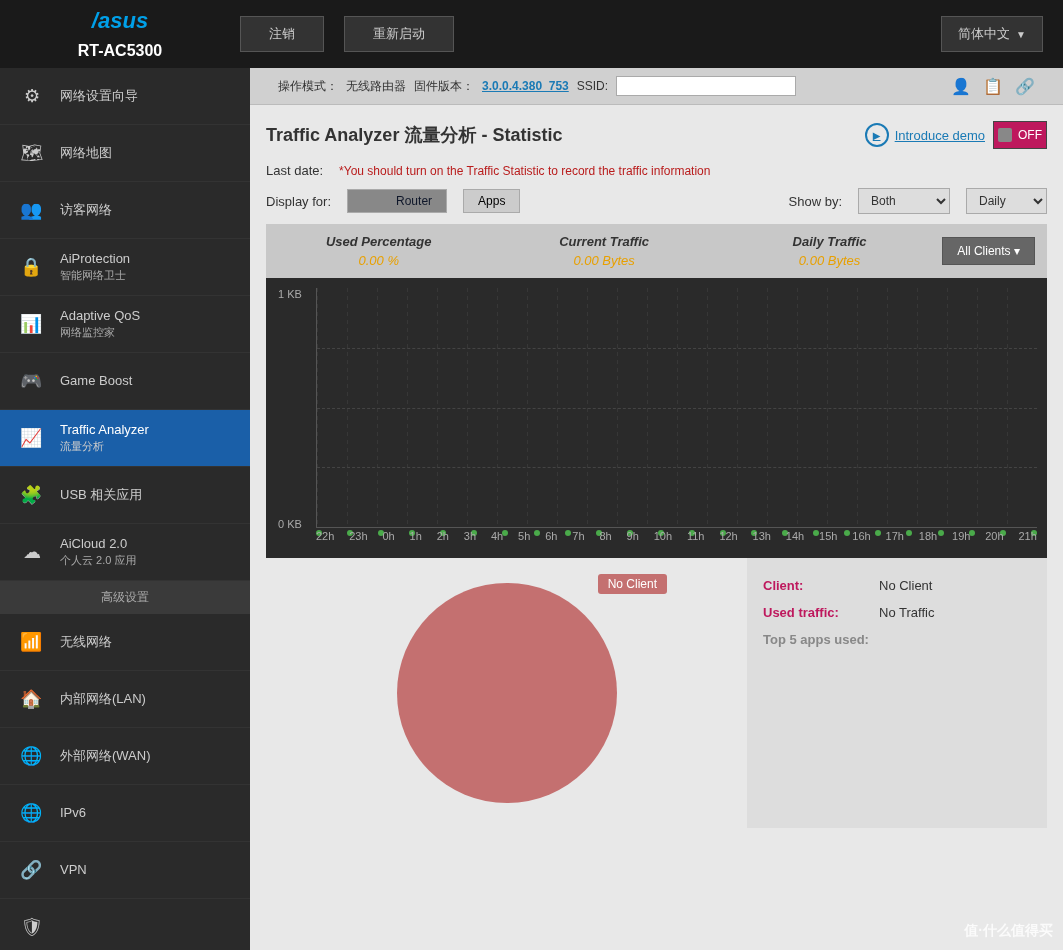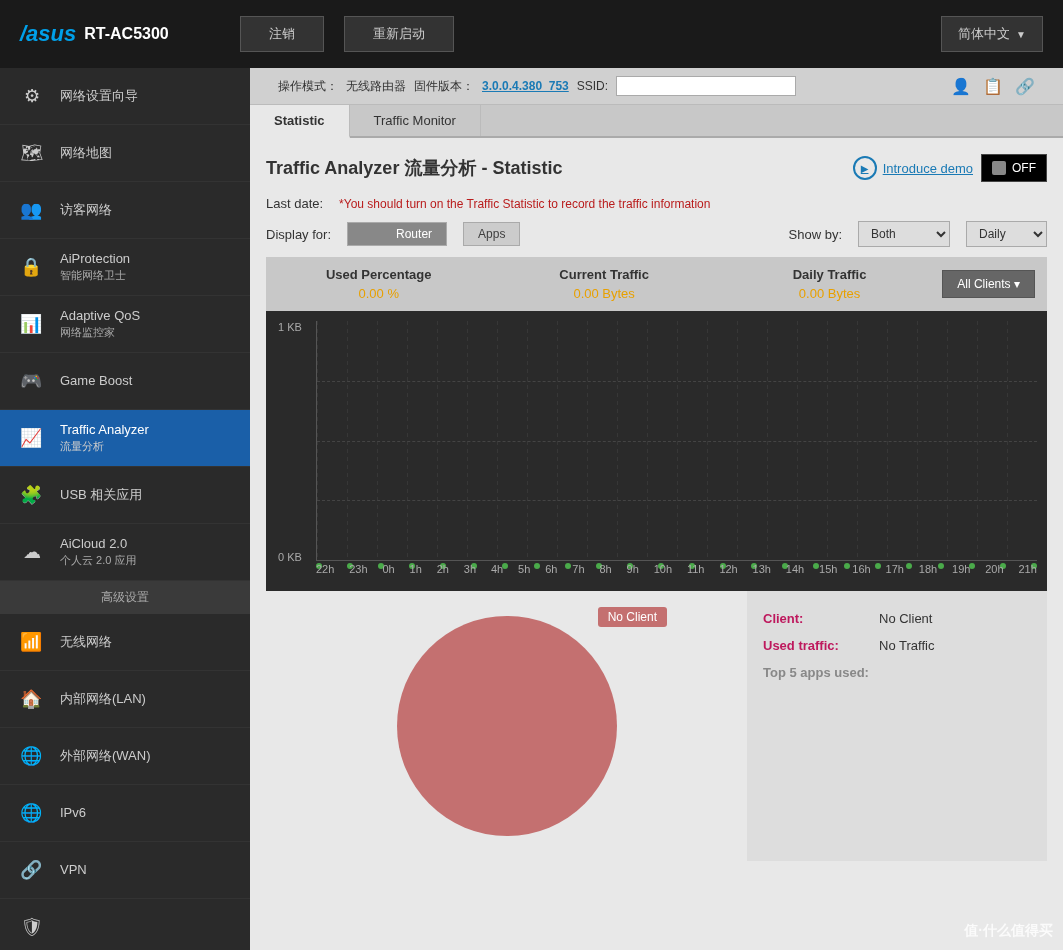--- a/index.html
+++ b/index.html
@@ -12,20 +12,21 @@
       display: flex;
       align-items: center;
       padding: 0 20px;
       gap: 20px;
     }
     #logo-area {
       display: flex;
       align-items: center;
       gap: 8px;
       min-width: 200px;
+      flex-direction: column;
     }
     #asus-logo {
       color: #00a0e9;
       font-size: 22px;
       font-weight: bold;
       font-style: italic;
     }
     #model-name {
       color: #fff;
       font-size: 16px;
@@ -180,24 +181,24 @@
     }
     .play-icon {
       width: 24px; height: 24px;
       border-radius: 50%;
       border: 2px solid #1a7ab5;
       display: flex; align-items: center; justify-content: center;
       font-size: 10px;
       color: #1a7ab5;
     }
     .toggle-switch {
-      background: #000000;
+      background: #be185d;
       color: #fff;
       border: 1px solid #444;
-      padding: 6px 10px;
+      padding: 6px 4px;
       font-size: 12px;
       display: flex;
       align-items: center;
       gap: 6px;
     }
     .toggle-dot {
       width: 14px; height: 14px;
       background: #888;
       border-radius: 2px;
     }
@@ -222,25 +223,25 @@
       color: #b91c1c;
       font-size: 12px;
       flex: 1;
     }
     .display-btn {
       background: #ccc;
       border: 1px solid #aaa;
       padding: 4px 14px;
       font-size: 12px;
       cursor: pointer;
-      color: #404040;
+      color: #000000;
     }
     .display-btn.active {
       background: #888;
-      color: #ffffff;
+      color: #0f172a;
       padding-left: 48px;
     }
     .show-by-label { margin-left: auto; }
     .select-dropdown {
       background: #ddd;
       border: 1px solid #aaa;
       padding: 4px 8px;
       font-size: 12px;
       color: #333;
       cursor: pointer;
@@ -250,20 +251,21 @@
     .stats-row {
       display: flex;
       align-items: center;
       background: #c8c8c8;
       padding: 10px 0;
       margin-bottom: 0;
     }
     .stat-item {
       flex: 1;
       text-align: center;
+      font-style: italic;
     }
     .stat-label {
       font-size: 13px;
       color: #333;
       font-weight: bold;
     }
     .stat-value {
       font-size: 13px;
       color: #e8a000;
       margin-top: 4px;
@@ -498,24 +500,20 @@
       <a href="#" style="color:#1a7ab5;font-weight:bold;">3.0.0.4.380_753</a>
       <span>SSID:</span>
       <input type="text" style="background: rgb(255, 255, 255); border: 1px solid rgb(170, 170, 170); padding: 2px 8px; font-size: 12px; width: 180px;" value="">
       <div class="header-icons">
         <span>👤</span>
         <span>📋</span>
         <span>🔗</span>
       </div>
     </div>
 
-    <div id="tabs">
-      <div class="tab active">Statistic</div>
-      <div class="tab">Traffic Monitor</div>
-    </div>
 
     <div id="content-body">
 
       <div class="analyzer-header">
         <div class="analyzer-title">Traffic Analyzer 流量分析 - Statistic</div>
         <div class="toggle-area">
           <div class="demo-link">
             <div class="play-icon">▶</div>
             <span>Introduce demo</span>
           </div>

